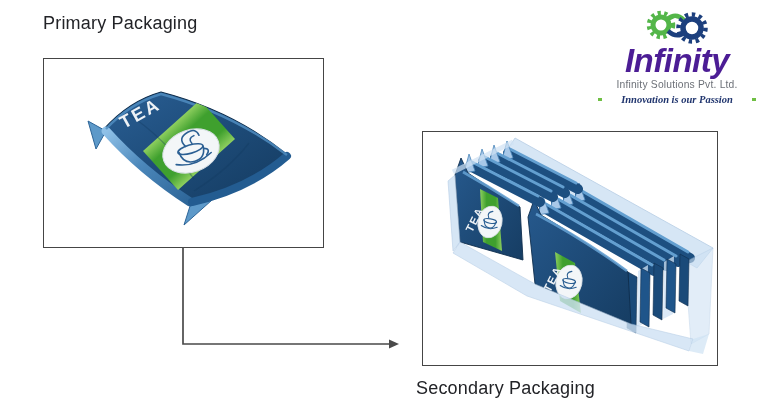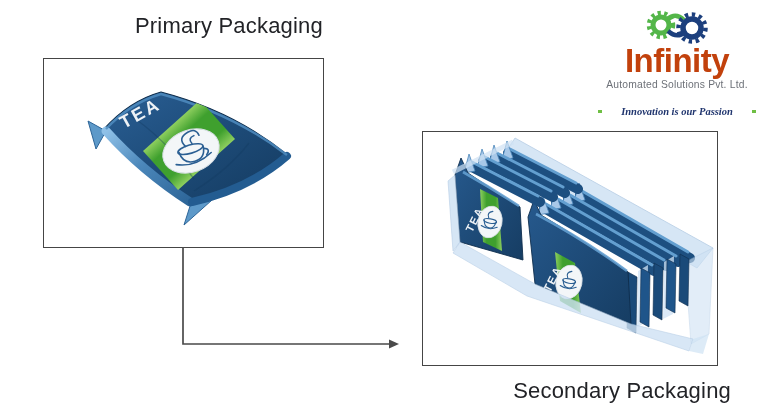--- a/index.html
+++ b/index.html
@@ -1,31 +1,31 @@
 <!DOCTYPE html>
 <html><head>
 <meta charset="utf-8">
 <style>
   html,body{margin:0;padding:0;background:#f4f4f4;}
   .stage{position:relative;width:760px;height:420px;background:#ffffff;overflow:hidden;
          font-family:"Liberation Sans", sans-serif;}
-  .stage-title{position:absolute;font-size:22px;font-weight:500;color:#222327;
-               text-align:right;letter-spacing:.2px;}
+  .stage-title{position:absolute;font-size:18px;font-weight:500;color:#222327;
+               text-align:left;letter-spacing:.2px;}
   .title-primary{left:43px;top:13px;width:280px;}
   .title-secondary{left:416px;top:378px;width:315px;}
   .panel{position:absolute;background:#ffffff;border:1.6px solid #454545;box-sizing:border-box;}
   .panel-primary{left:43px;top:58px;width:281px;height:190px;}
   .panel-secondary{left:422px;top:131px;width:296px;height:235px;}
   .panel svg{display:block;}
   .connector{position:absolute;left:175px;top:240px;width:234px;height:114px;}
   .logo{position:absolute;left:598px;top:8px;width:158px;text-align:center;}
   .logo-gears{display:block;margin:0 auto -2px auto;}
-  .logo-brand{font-size:33px;line-height:34px;font-weight:bold;color:#c2410c;letter-spacing:-.5px;}
+  .logo-brand{font-size:33px;line-height:34px;font-weight:bold;color:#4c1d95;letter-spacing:-.5px;font-style:italic;}
   .logo-sub{font-size:10.3px;color:#6d7178;margin-top:1px;letter-spacing:.2px;}
-  .logo-tagline{display:flex;align-items:center;justify-content:center;gap:19px;margin-top:16px;}
+  .logo-tagline{display:flex;align-items:center;justify-content:center;gap:19px;margin-top:4px;}
   .tag-line{display:inline-block;width:20px;height:2.6px;background:#6fbf44;}
   .tag-text{font-family:"Liberation Serif", serif;font-style:italic;font-weight:bold;
             font-size:10.5px;color:#20356e;white-space:nowrap;}
 </style>
 </head>
 <body>
 
 <div class="stage">
 
   <div class="stage-title title-primary">Primary Packaging</div>
@@ -193,21 +193,21 @@
 
       <path d="M32,11 Q41,4 49,12" fill="none" stroke="#53b649" stroke-width="4.5"></path>
       <path d="M33,23 Q42,31 50,24" fill="none" stroke="#1c3f7d" stroke-width="4.5"></path>
 
       <g>
         <circle cx="57" cy="20" r="13.5" fill="none" stroke="#1c3f7d" stroke-width="4.5" stroke-dasharray="3.4 3.6"></circle>
         <circle cx="57" cy="20" r="9" fill="none" stroke="#1c3f7d" stroke-width="5.5"></circle>
       </g>
     </svg>
     <div class="logo-brand">Infinity</div>
-    <div class="logo-sub">Automated Solutions Pvt. Ltd.</div>
+    <div class="logo-sub">Infinity Solutions Pvt. Ltd.</div>
     <div class="logo-tagline">
       <span class="tag-line"></span>
       <span class="tag-text">Innovation is our Passion</span>
       <span class="tag-line"></span>
     </div>
   </div>
 
 </div>
 
 </body></html>

